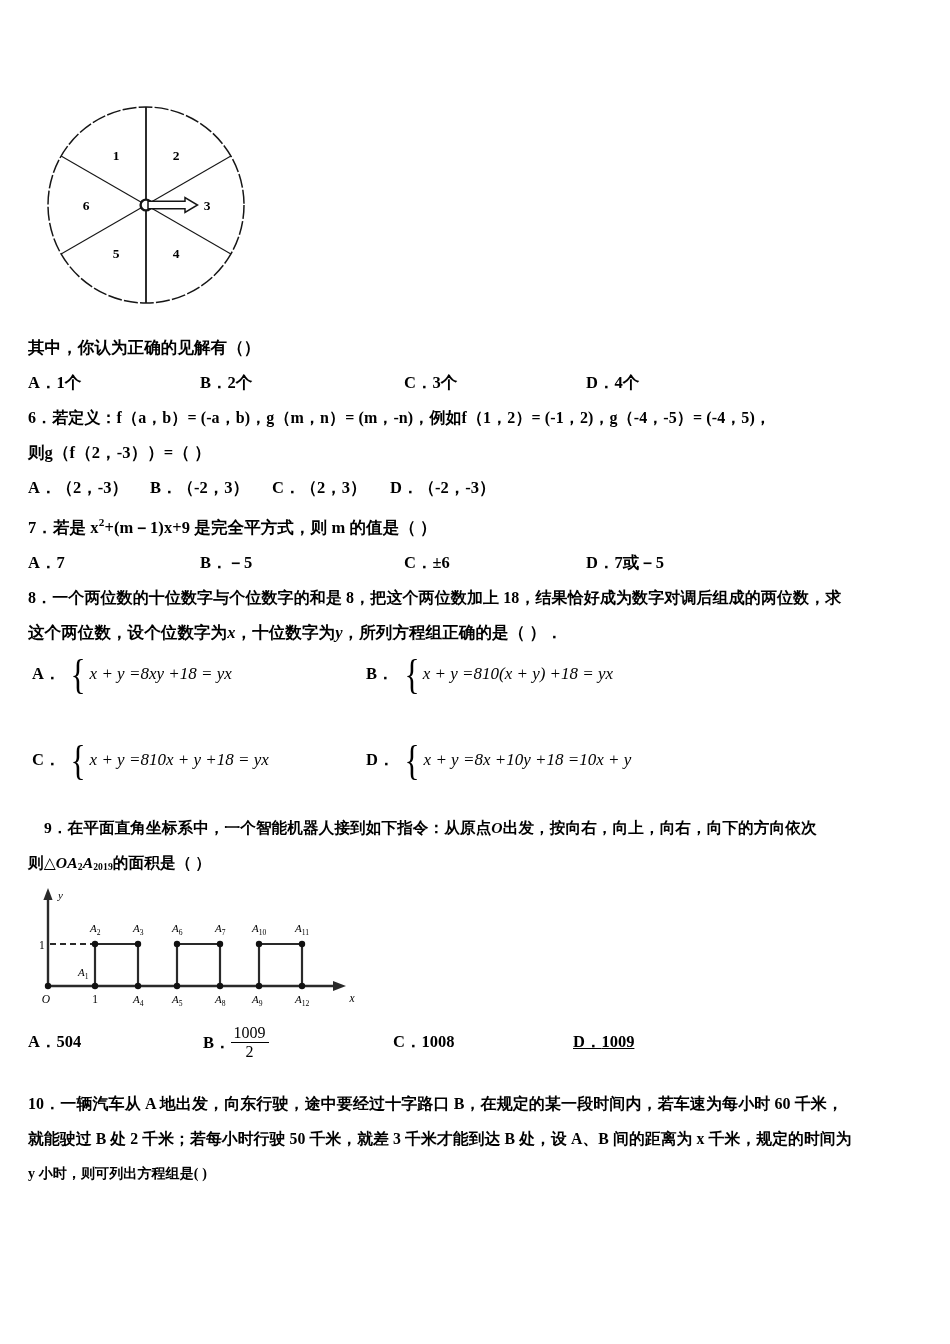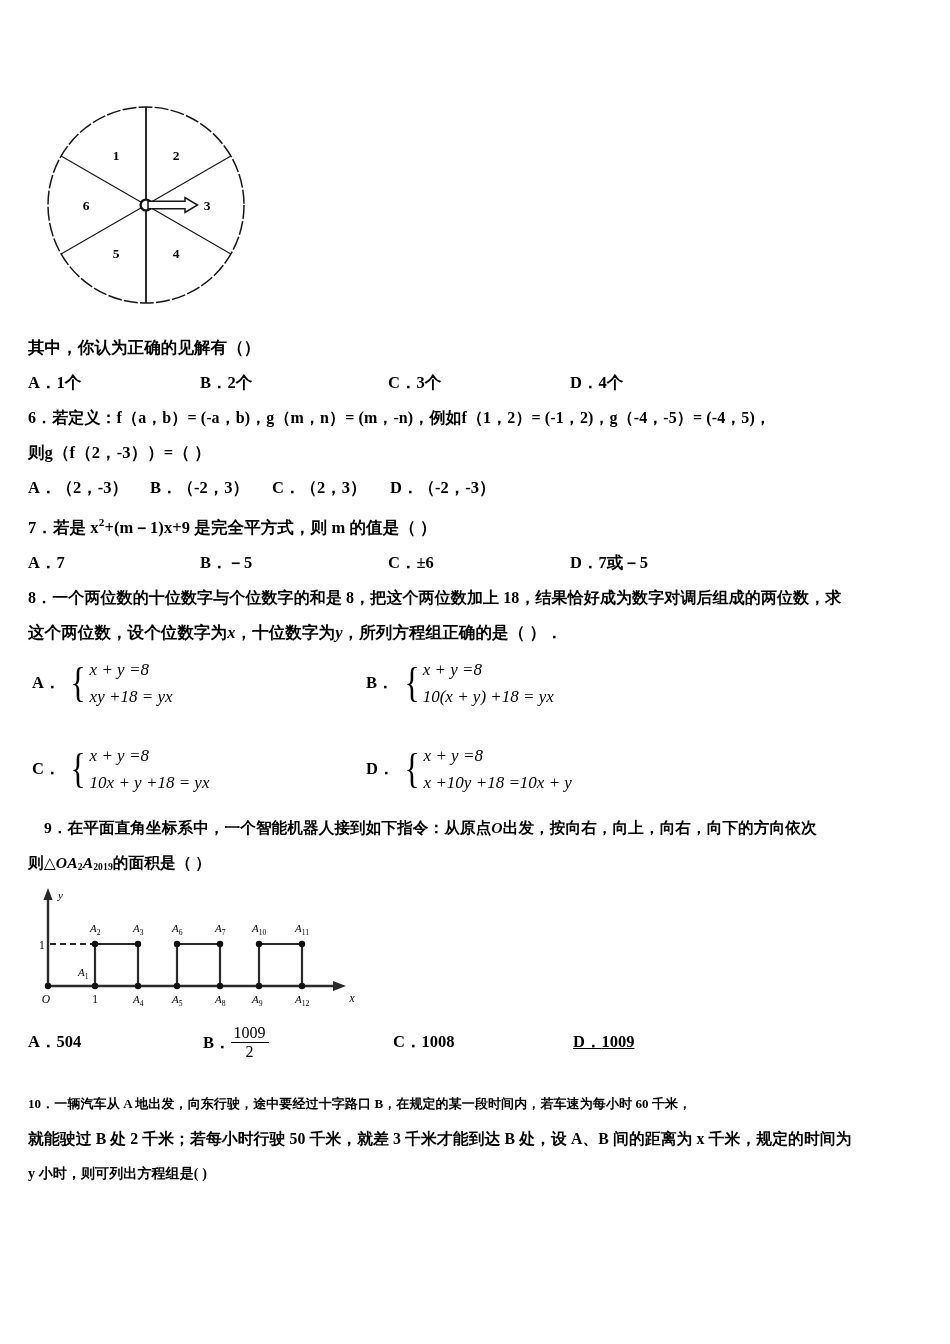--- a/index.html
+++ b/index.html
@@ -50,21 +50,21 @@
     display: flex;
   }
   .opt-row .opt {
     display: inline-block;
   }
   .opt-lbl { font-weight: bold; }
 
   
   .w4 > .opt:nth-child(1) { width: 172px; }
   .w4 > .opt:nth-child(2) { width: 188px; }
-  .w4 > .opt:nth-child(3) { width: 182px; }
+  .w4 > .opt:nth-child(3) { width: 182px; margin-left: 16px; }
   .w4 > .opt:nth-child(4) { width: auto; }
 
   
   .w4c > .opt:nth-child(1) { width: 122px; }
   .w4c > .opt:nth-child(2) { width: 122px; }
   .w4c > .opt:nth-child(3) { width: 118px; }
   .w4c > .opt:nth-child(4) { width: auto; }
 
   
   .w4d > .opt:nth-child(1) { width: 175px; }
@@ -105,21 +105,21 @@
   .brace {
     font-size: 42px;
     line-height: 0.86;
     font-weight: 300;
     font-family: "Liberation Serif", serif;
     transform: scaleX(0.75);
     margin-right: 1px;
   }
   .eqs {
     display: flex;
-    flex-direction: column;
+    flex-direction: row;
     justify-content: center;
     font-size: 17px;
     font-family: "Liberation Serif", serif;
   }
   .eqs > div {
     line-height: 27px;
     white-space: nowrap;
   }
 
   
@@ -308,18 +308,18 @@
     </div>
 
     <div class="opt-row w4d" style="margin-top:18px;">
       <span class="opt"><span class="opt-lbl">A．</span><span>504</span></span>
       <span class="opt"><span class="opt-lbl">B．</span><span class="frac"><span class="num">1009</span><span class="den">2</span></span></span>
       <span class="opt"><span class="opt-lbl">C．</span><span>1008</span></span>
       <span class="opt"><span class="opt-lbl">D．</span><span>1009</span></span>
     </div>
 
     <div style="height:26px"></div>
-    <div class="qpara" style="font-size:13px">10．一辆汽车从 A 地出发，向东行驶，途中要经过十字路口 B，在规定的某一段时间内，若车速为每小时 60 千米，</div>
+    <div class="qpara" style="font-size:16px">10．一辆汽车从 A 地出发，向东行驶，途中要经过十字路口 B，在规定的某一段时间内，若车速为每小时 60 千米，</div>
     <div class="qpara" style="font-size:15.8px">就能驶过 B 处 2 千米；若每小时行驶 50 千米，就差 3 千米才能到达 B 处，设 A、B 间的距离为 x 千米，规定的时间为</div>
     <div class="qpara" style="font-size:14px">y 小时，则可列出方程组是(  )</div>
 
   </div>
 </div>
 
 </body></html>

